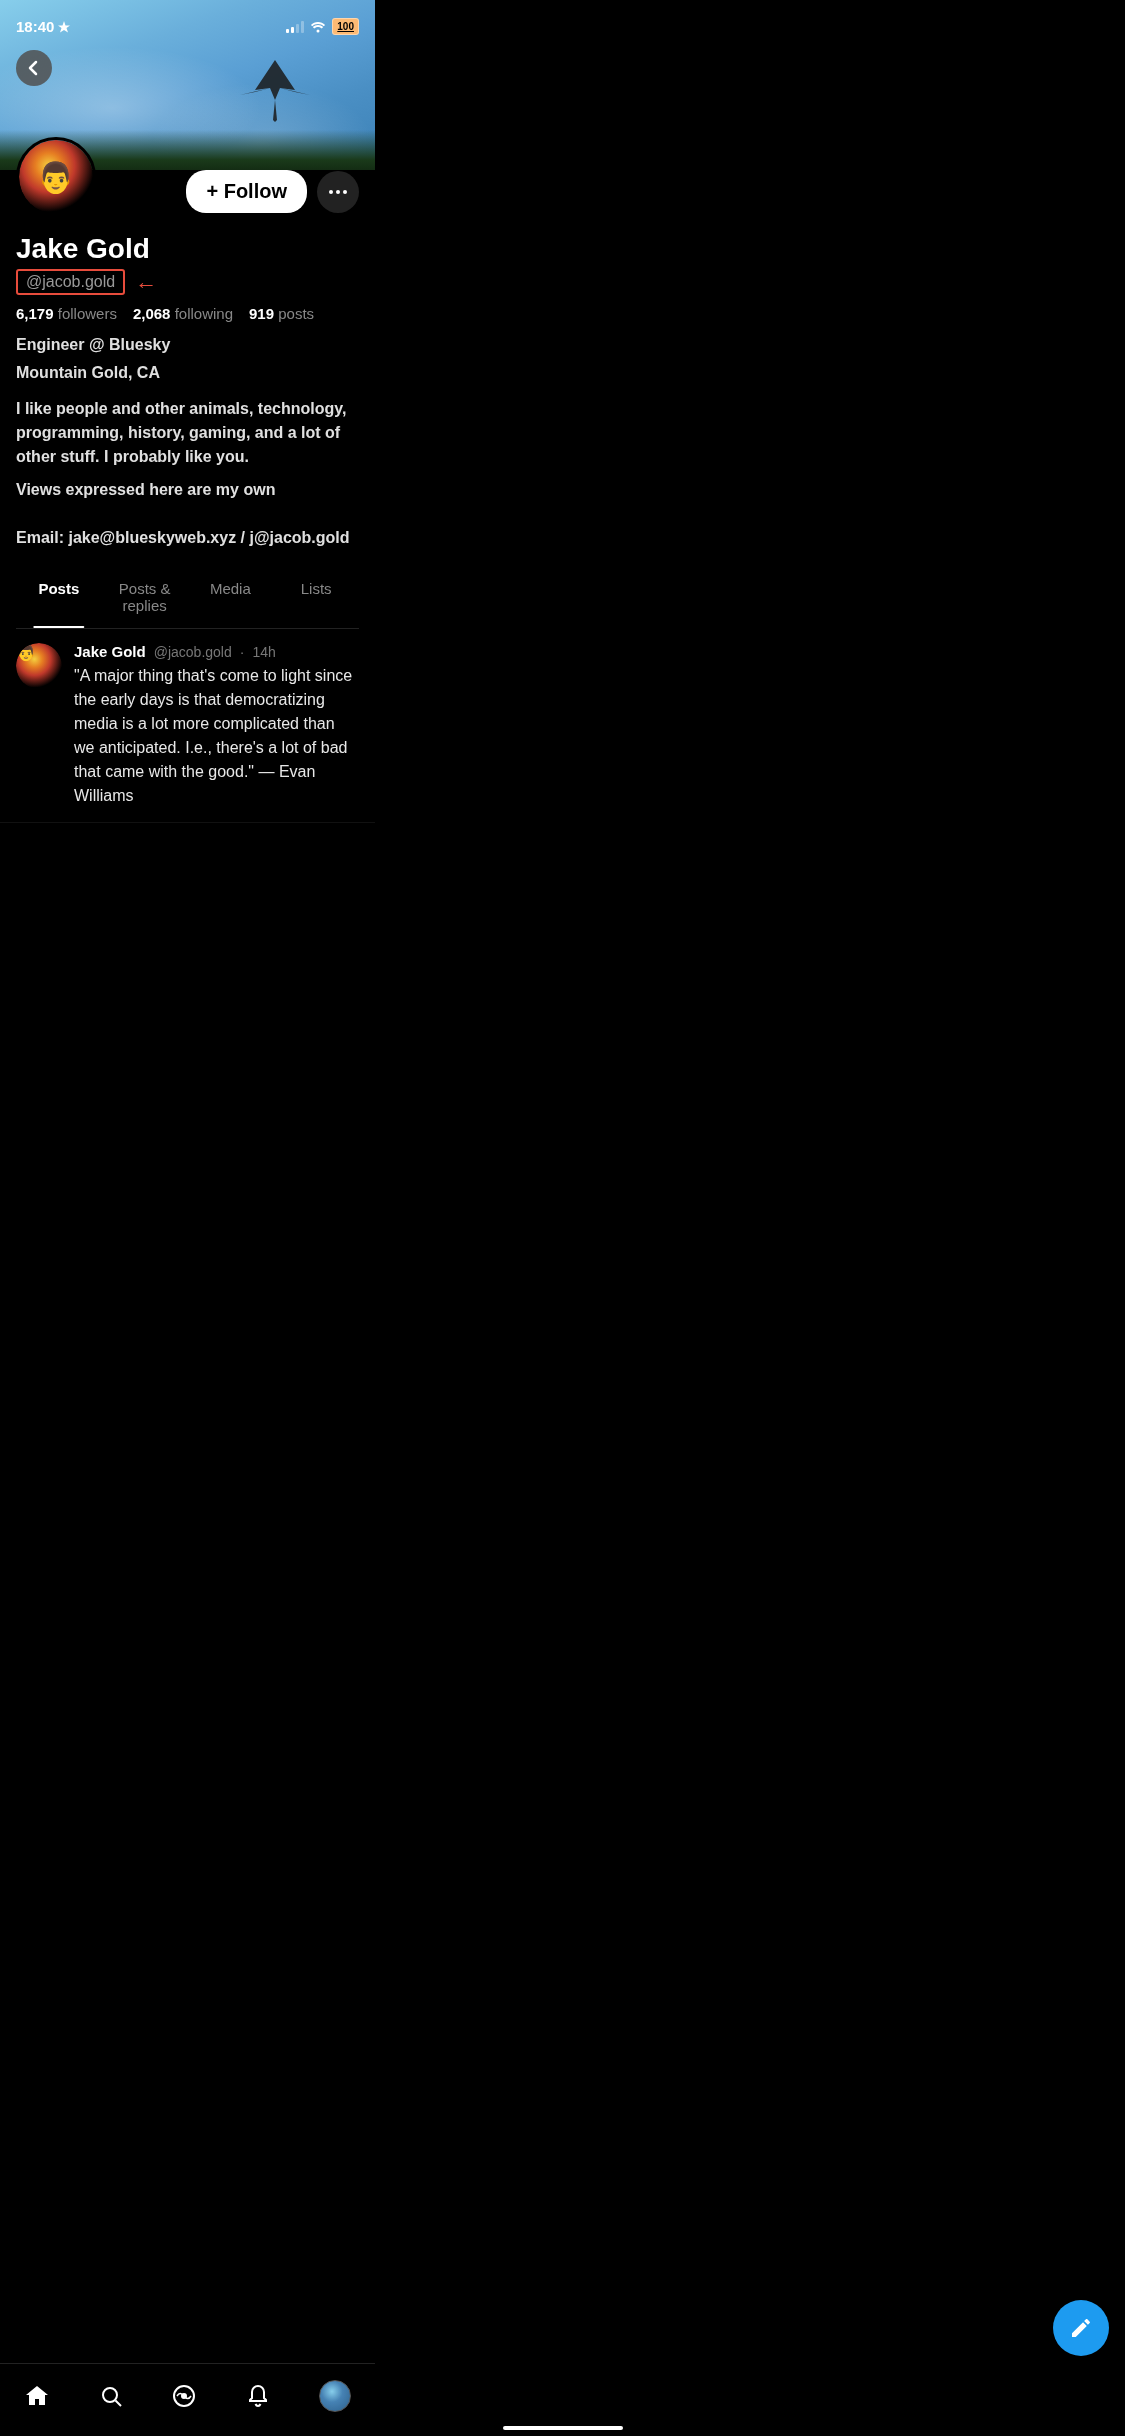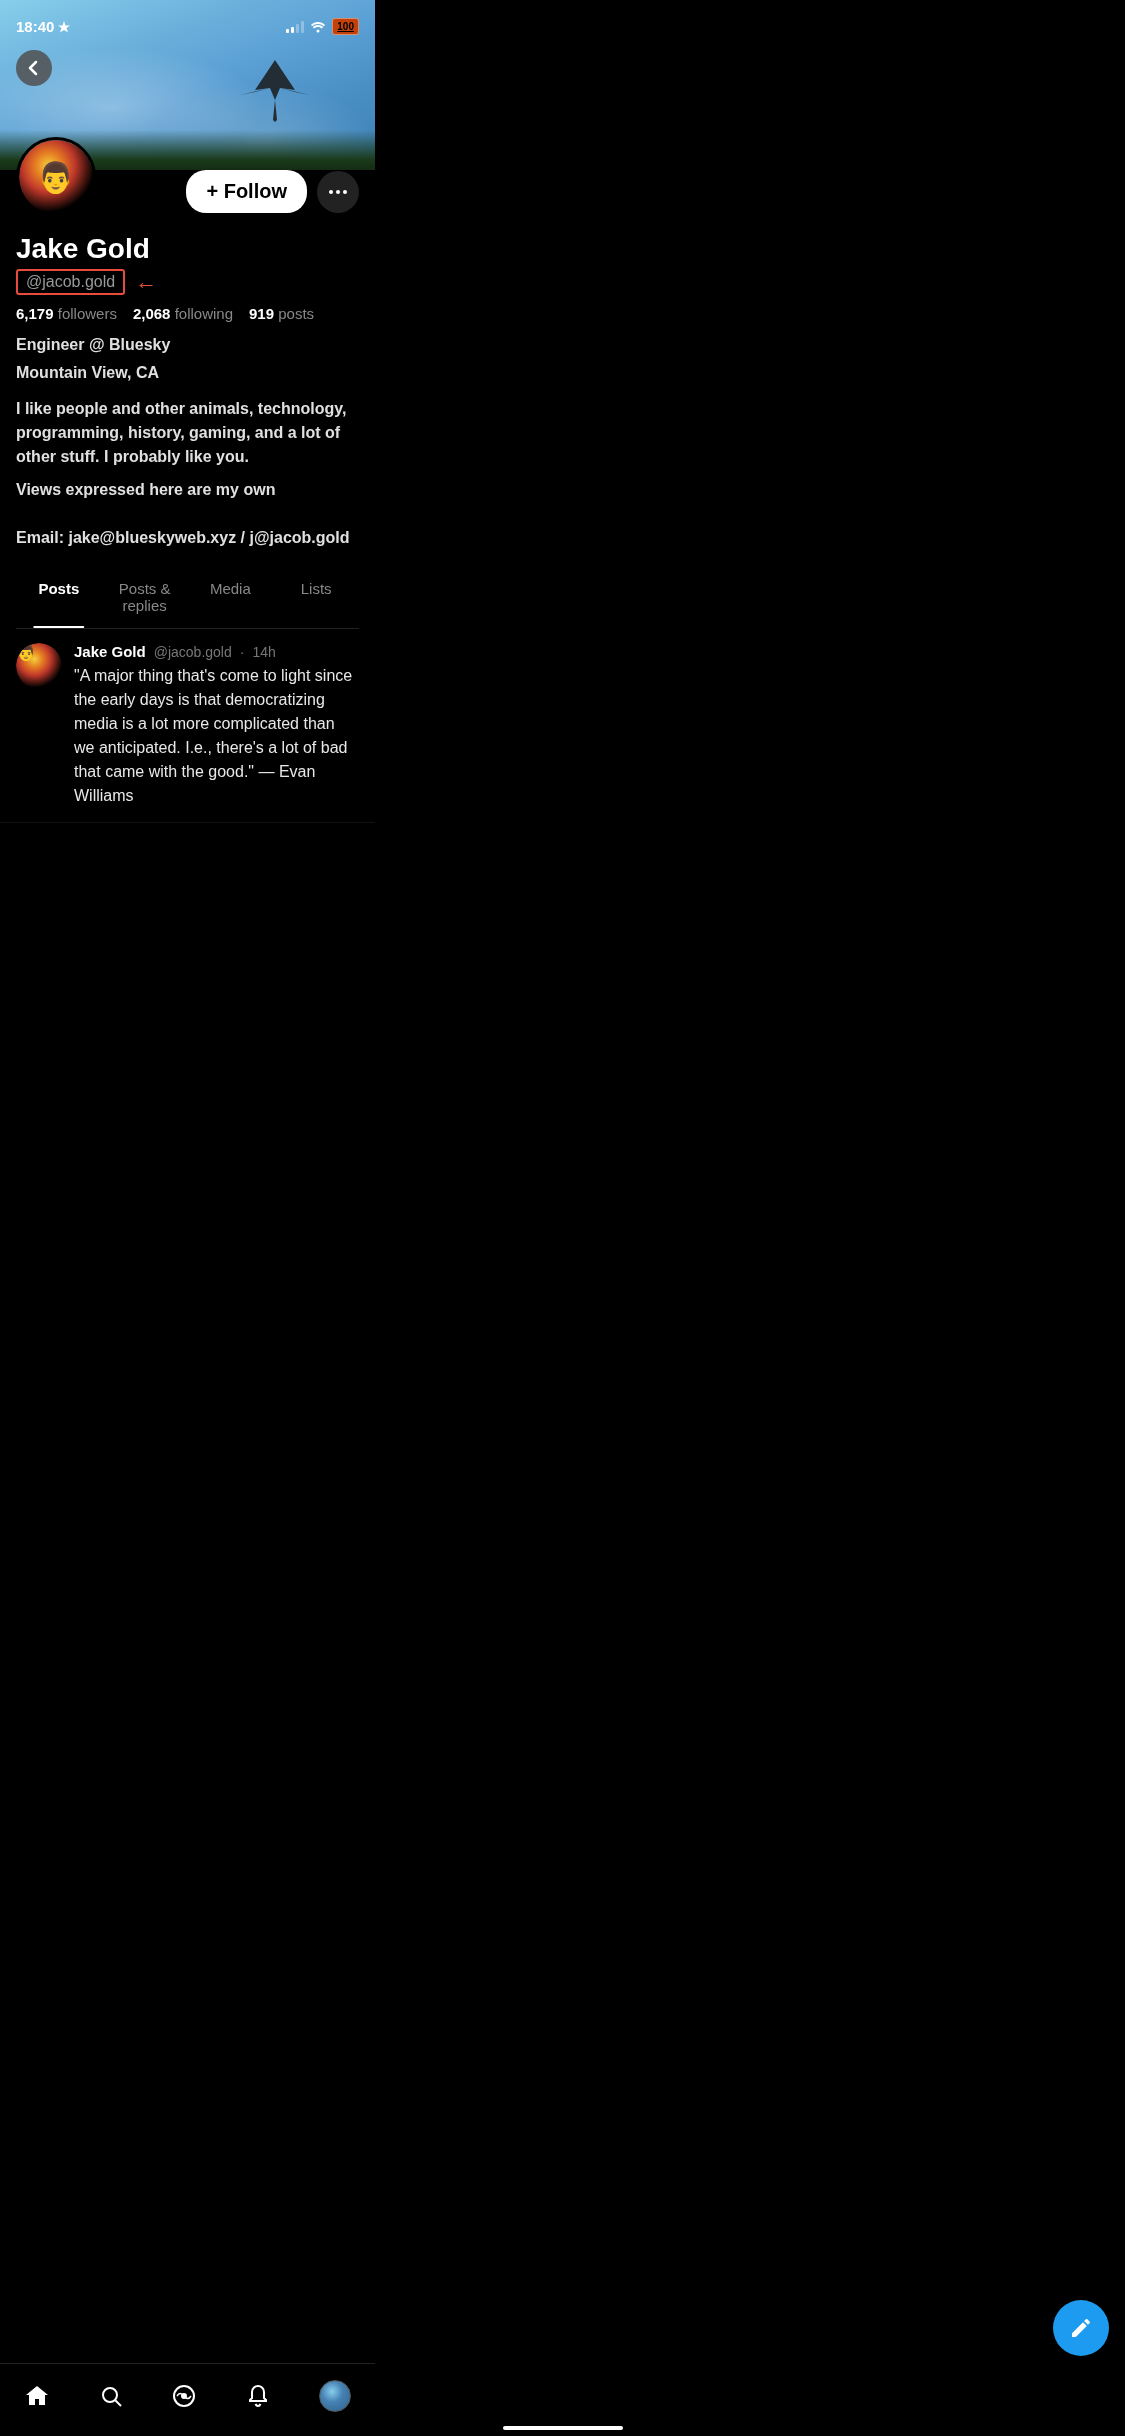--- a/index.html
+++ b/index.html
@@ -54,21 +54,21 @@
       width: 3px;
       border-radius: 1px;
     }
 
     .signal-bars span:nth-child(1) { height: 4px; }
     .signal-bars span:nth-child(2) { height: 6px; }
     .signal-bars span:nth-child(3) { height: 9px; background: rgba(255,255,255,0.3); }
     .signal-bars span:nth-child(4) { height: 12px; background: rgba(255,255,255,0.3); }
 
     .battery {
-      background: #c2410c;
+      background: #fdba74;
       color: #000;
       font-size: 10px;
       font-weight: 700;
       padding: 2px 4px;
       border-radius: 3px;
       border: 1.5px solid rgba(255,255,255,0.4);
       text-decoration: underline;
     }
 
     
@@ -496,21 +496,21 @@
       <span class="stat-num">2,068</span>
       <span class="stat-label"> following</span>
     </span>
     <span>
       <span class="stat-num">919</span>
       <span class="stat-label"> posts</span>
     </span>
   </div>
 
   <div class="bio-line">Engineer @ Bluesky</div>
-  <div class="bio-line bio-location">Mountain View, CA</div>
+  <div class="bio-line bio-location">Mountain Gold, CA</div>
   <div class="bio-line bio-text">I like people and other animals, technology, programming, history, gaming, and a lot of other stuff. I probably like you.</div>
   <div class="bio-line bio-disclaimer">Views expressed here are my own</div>
   <div class="bio-line bio-email">Email: jake@blueskyweb.xyz / j@jacob.gold</div>
 
   <div class="tabs">
     <div class="tab active">Posts</div>
     <div class="tab">Posts &amp; replies</div>
     <div class="tab">Media</div>
     <div class="tab">Lists</div>
   </div>

